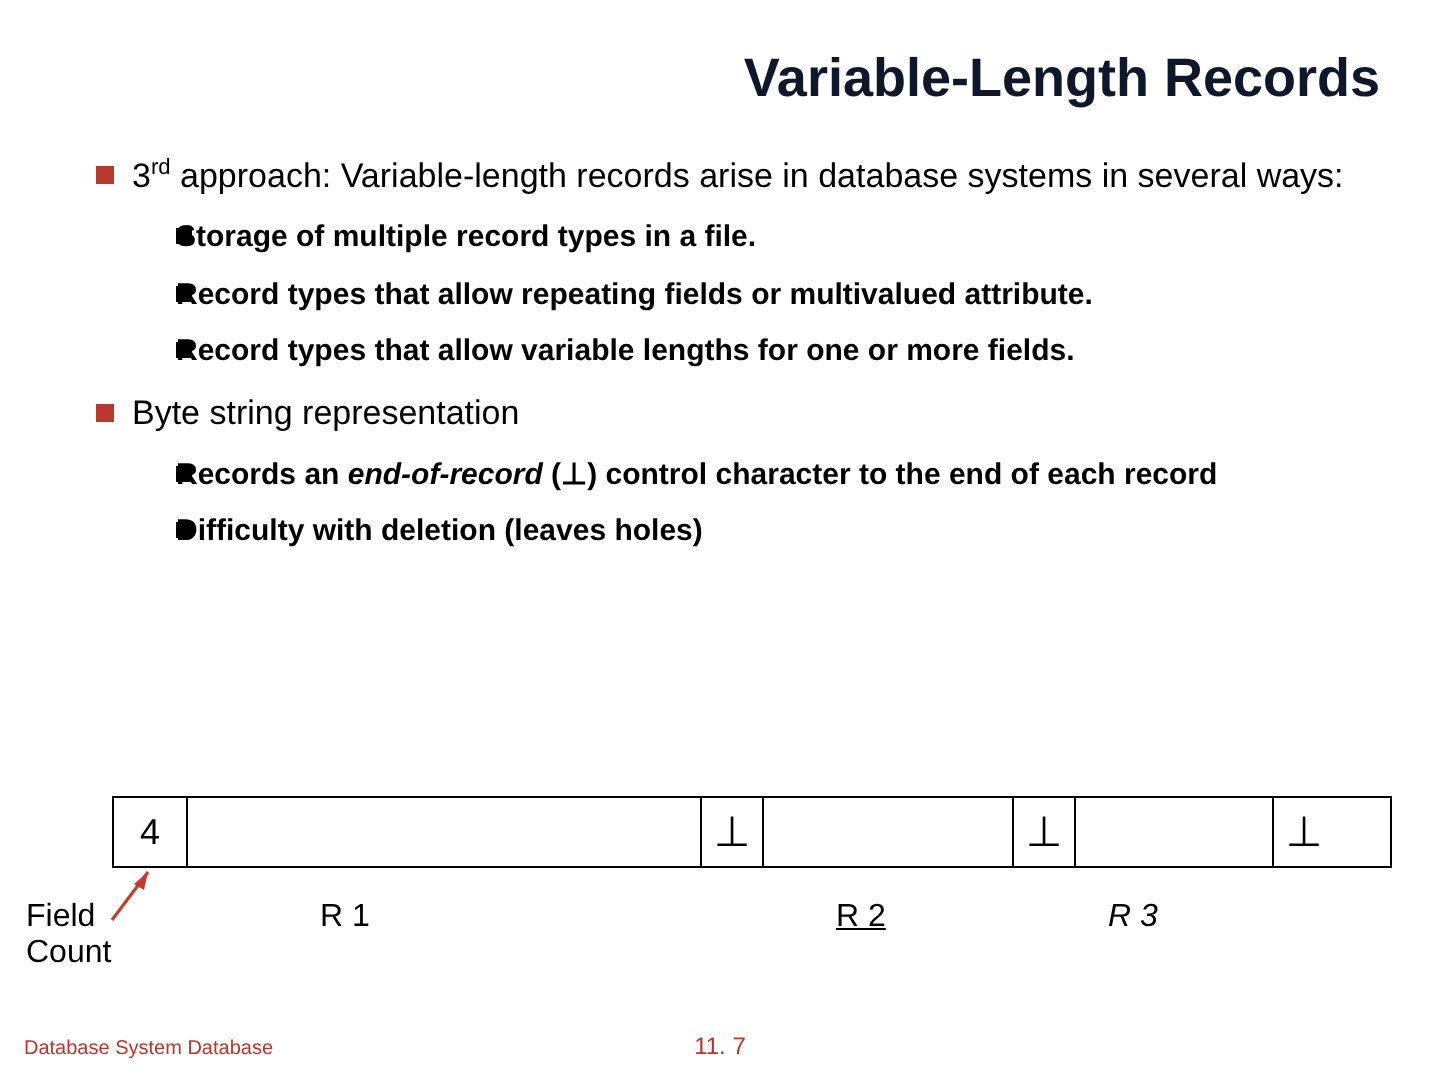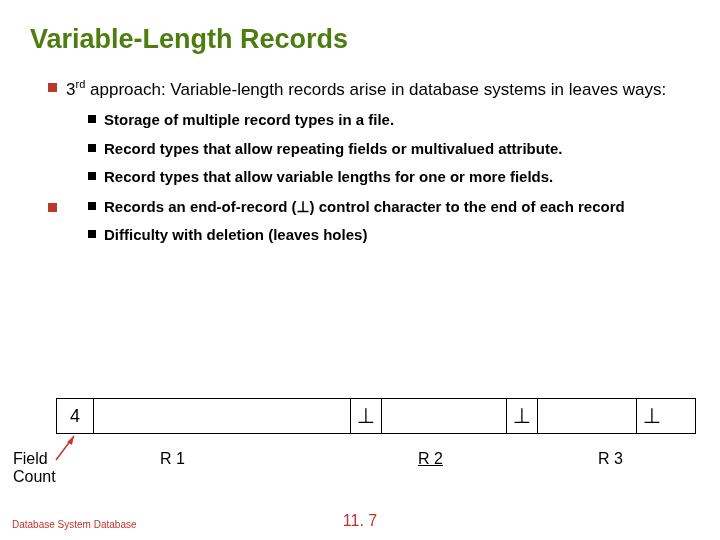--- a/index.html
+++ b/index.html
@@ -10,22 +10,22 @@
     background: #fff;
     font-family: Arial, Helvetica, sans-serif;
     position: relative;
     overflow: hidden;
   }
   .slide {
     padding: 18px 30px 0 30px;
     box-sizing: border-box;
   }
   .title {
-    text-align: left;
-    color: #4d7c0f;
+    text-align: right;
+    color: #0f172a;
     font-weight: bold;
     font-size: 27px;
     margin: 6px 0 22px 0;
   }
   ul.top {
     list-style: none;
     padding: 0;
     margin: 0 10px 0 18px;
   }
   ul.top > li {
@@ -42,35 +42,34 @@
     width: 9px; height: 9px;
     background: #b83a2f;
   }
   ul.sub {
     list-style: none;
     padding: 0 0 0 22px;
     margin: 10px 0 6px 0;
   }
   ul.sub > li {
     position: relative;
-    padding-left: 16px;
     margin: 9px 0;
     font-size: 15px;
     font-weight: bold;
     line-height: 1.3;
   }
   ul.sub > li::before {
     content: "";
     position: absolute;
     left: 0; top: 5px;
     width: 8px; height: 8px;
     background: #000;
   }
   sup { font-size: 0.65em; text-align: center; }
-  .italic { }
+  .italic { font-style: italic; }
 
   
   .diagram {
     position: absolute;
     left: 56px;
     top: 398px;
     width: 640px;
   }
   .rowbox {
     display: flex;
@@ -100,52 +99,53 @@
   .labels {
     position: absolute;
     top: 450px;
     font-size: 16px;
     width: 720px;
   }
   .lbl { position:absolute; }
   .lbl-fc { left: 13px; top:0; line-height:1.15; }
   .lbl-r1 { left: 160px; top:0; }
   .lbl-r2 { left: 418px; top:0;text-decoration:underline; }
-  .lbl-r3 { left: 598px; top:0; }
+  .lbl-r3 { left: 554px; top:0;font-style:italic; }
 
   .footer-left {
     position: absolute;
     left: 12px; bottom: 10px;
     font-size: 10px;
     color: #c1332a;
   }
   .footer-center {
     position: absolute;
     left: 50%; transform: translateX(-50%);
     bottom: 10px;
-    font-size: 16px;
+    font-size: 12px;
     color: #c1332a;
   }
 </style>
 </head>
 <body>
 
 <div class="slide">
   <div class="title">Variable-Length Records</div>
 
   <ul class="top">
     <li>
-      <span>3</span><sup>rd</sup><span> approach: Variable-length records arise in database systems in leaves ways:</span>
+      <span>3</span><sup>rd</sup><span> approach: Variable-length records arise in database systems in several ways:</span>
       <ul class="sub">
         <li>Storage of multiple record types in a file.</li>
         <li>Record types that allow repeating fields or multivalued attribute.</li>
         <li>Record types that allow variable lengths for one or more fields.</li>
       </ul>
     </li>
     <li>
+      <span>Byte string representation</span>
       <ul class="sub">
         <li>
           <span>Records an </span><span class="italic">end-of-record</span><span> (⊥) control character to the end of each record</span>
         </li>
         <li>Difficulty with deletion (leaves holes)</li>
       </ul>
     </li>
   </ul>
 </div>
 

